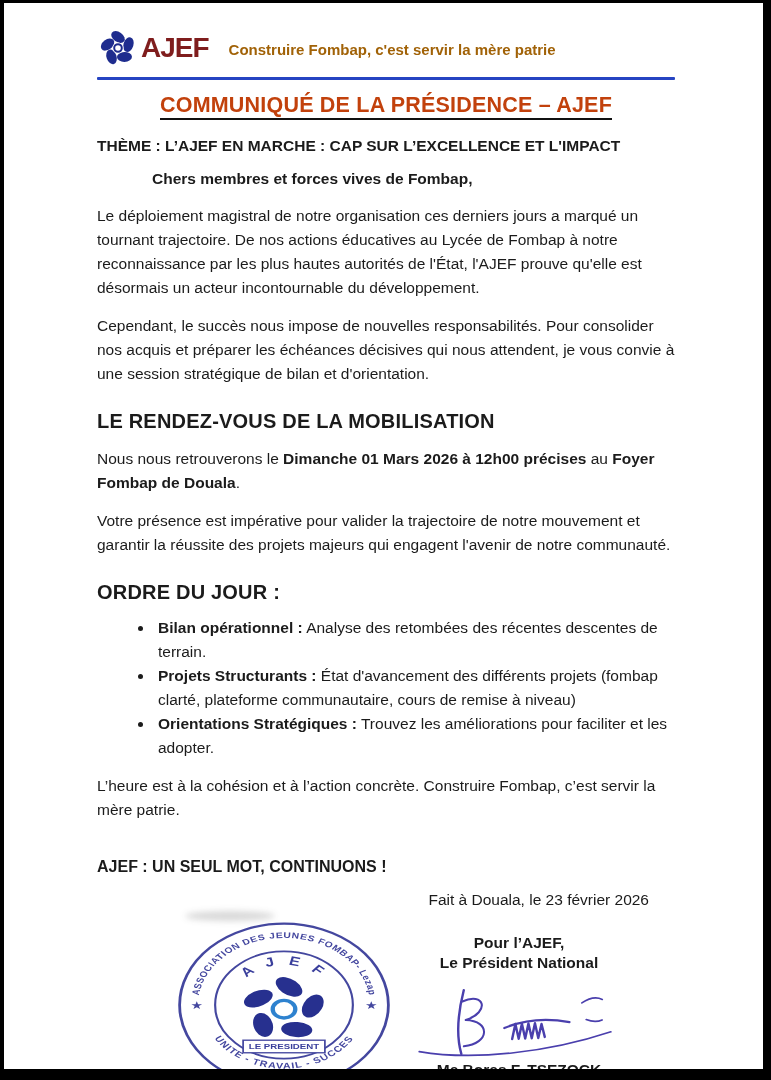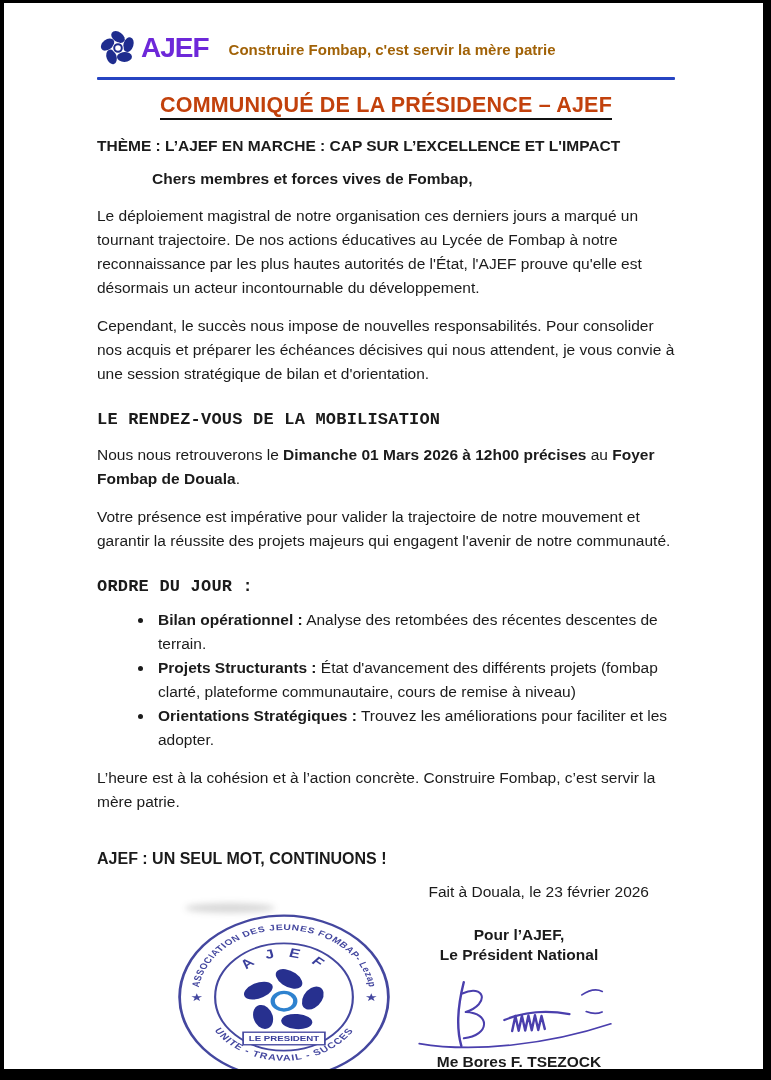--- a/index.html
+++ b/index.html
@@ -13,30 +13,30 @@
     border-top:3px solid #000;
     border-bottom:11px solid #000;
     overflow:hidden;
     color:#1b1b1b;
     position:relative;
   }
   .content{padding:0 88px 0 93px;}
   
   .brand-row{display:flex;align-items:center;margin-top:25px;height:40px;}
   .logo{width:42px;height:40px;flex:0 0 auto;}
-  .brand{font-size:28px;font-weight:bold;color:#6d28d9;letter-spacing:-1px;margin-left:2px;}
+  .brand{font-size:28px;font-weight:bold;color:#7f1d1d;letter-spacing:-1px;margin-left:2px;}
   .tagline{font-size:15px;font-weight:bold;color:#a16207;margin-left:20px;padding-top:2px;}
   .blue-rule{height:3px;background:#2644c2;margin-top:9px;border-radius:1px;}
   
   .title{margin:13px 0 0;text-align:center;font-size:21.5px;font-weight:bold;color:#c2410c;letter-spacing:.2px;}
   .title span{border-bottom:2.5px solid #111;padding-bottom:1px;}
   .theme{margin:19px 0 0;font-size:15.5px;font-weight:bold;}
   .salutation{margin:15px 0 16px 55px;font-size:15.5px;font-weight:bold;}
   .body-p{margin:14px 0 0;font-size:15.5px;line-height:24px;}
-  .section-heading{margin:24px 0 0;font-size:17px;font-weight:bold;letter-spacing:.2px;font-family:Liberation Mono, monospace;}
+  .section-heading{margin:24px 0 0;font-size:20px;font-weight:bold;letter-spacing:.2px;}
   .agenda{margin:12px 0 0;padding-left:57px;font-size:15.5px;line-height:24px;}
   .agenda li{padding-left:4px;}
   .slogan{margin:36px 0 0;font-size:16px;font-weight:bold;}
   .place-date{margin:15px 26px 0 0;font-size:15.5px;text-align:right;}
   
   .sign-area{position:relative;height:202px;margin-top:4px;}
   .smudge{position:absolute;left:88px;top:-2px;width:90px;height:10px;background:rgba(40,40,40,.18);
           border-radius:50%;filter:blur(3px);}
   .stamp{position:absolute;left:74px;top:4px;}
   .sign-right{position:absolute;right:-14px;top:20px;width:340px;text-align:center;}

